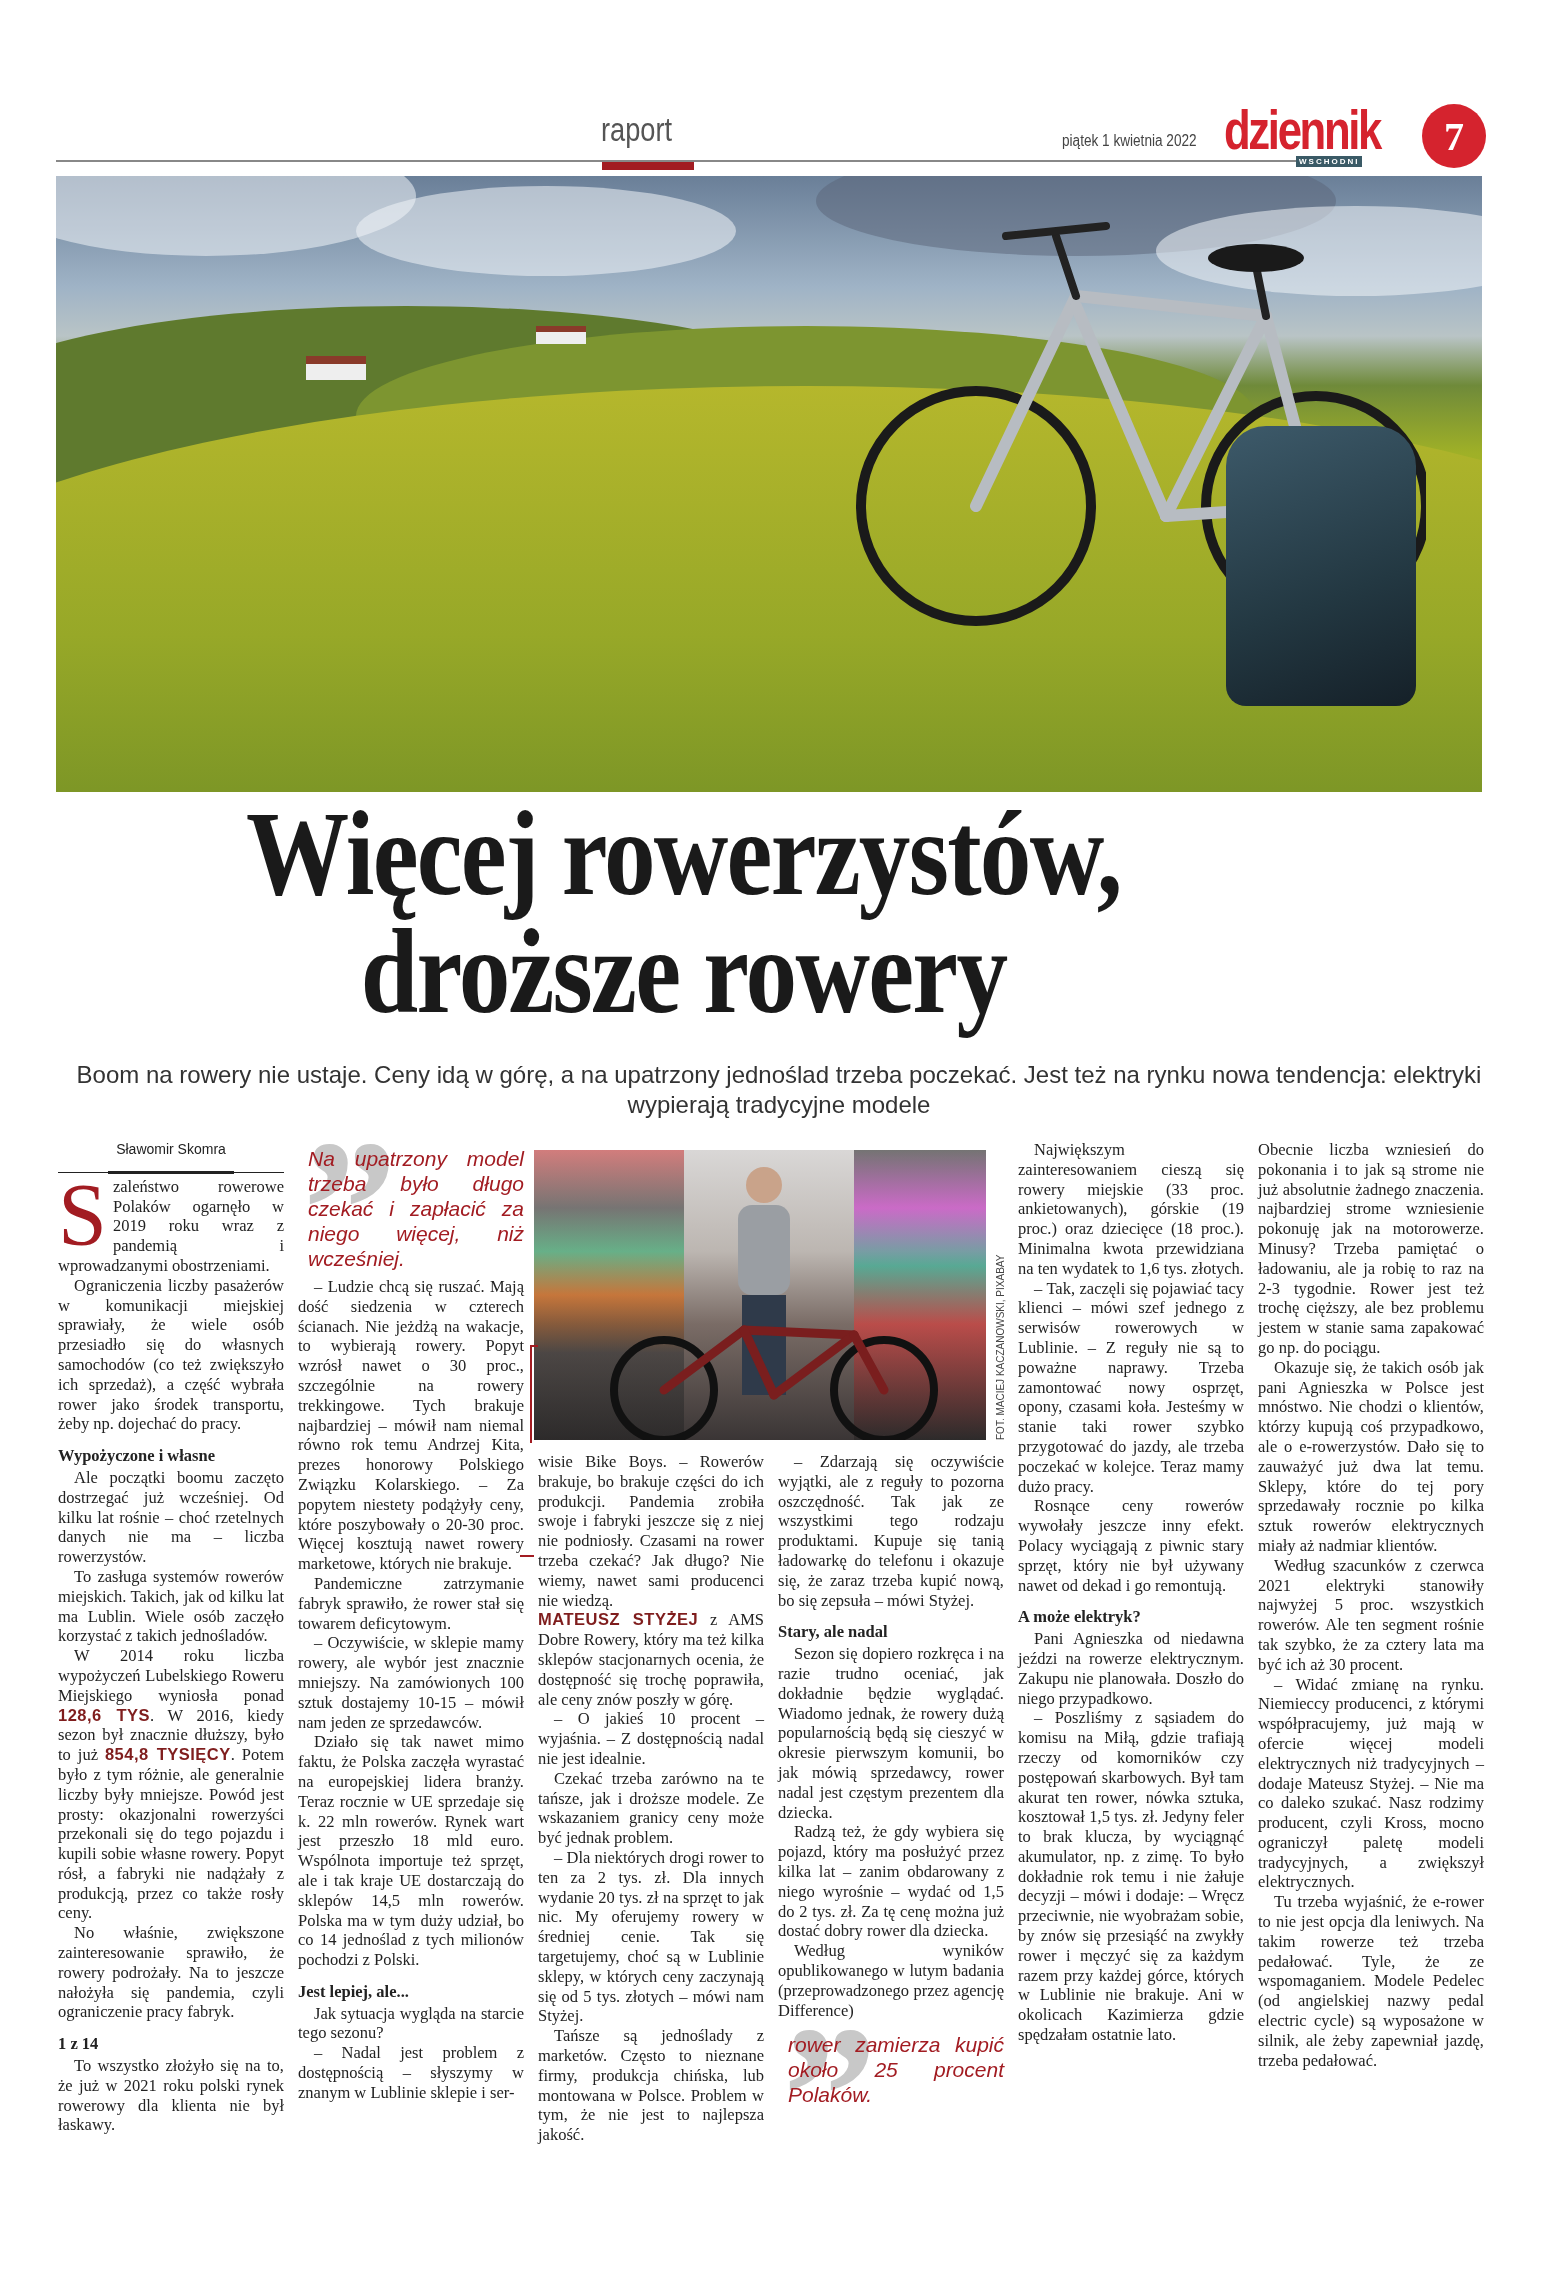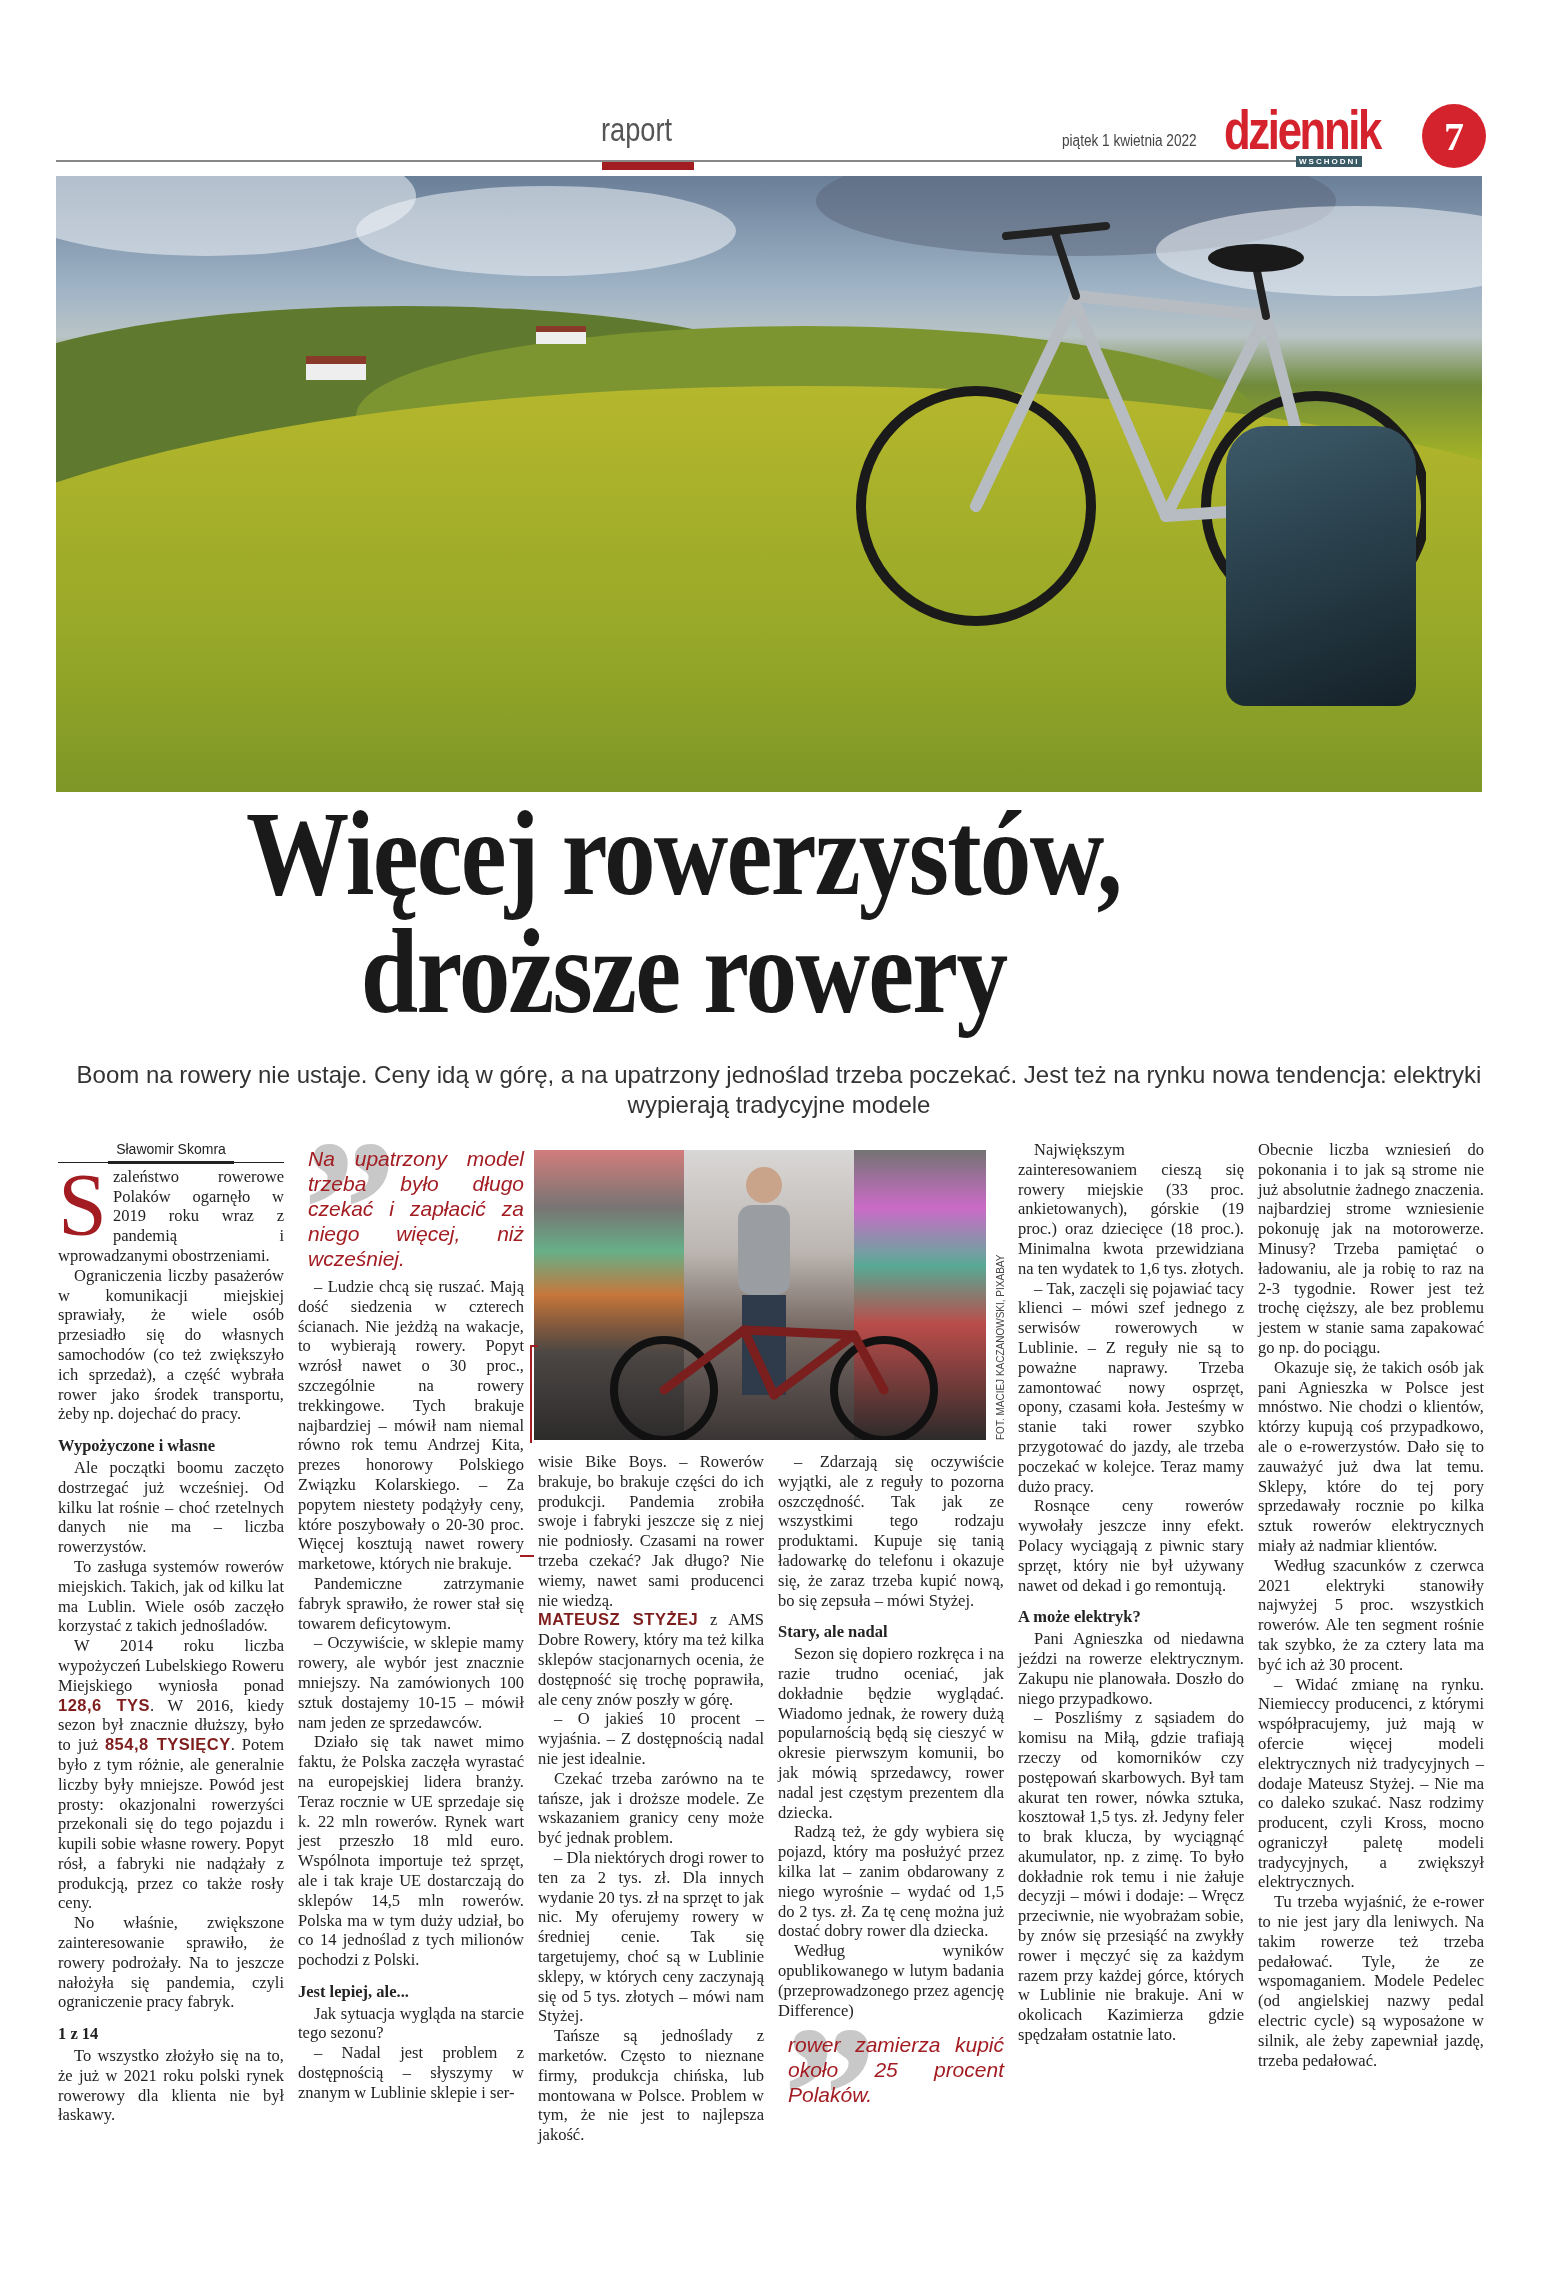--- a/index.html
+++ b/index.html
@@ -27,21 +27,21 @@
   
   .headline { position: absolute; left: 0; width: 1367px; top: 795px; text-align: center; font-family: "Liberation Serif", "DejaVu Serif", serif; font-weight: 700; font-size: 120px; line-height: 118px; color: #1a1a1a; letter-spacing: -2px; }
   .headline span { display: block; transform: scaleX(0.86); }
   .lead { position: absolute; left: 56px; width: 1446px; top: 1060px; text-align: center; font-family: "Liberation Sans", sans-serif; font-size: 24px; line-height: 30px; color: #333; font-weight: 300; }
 
   
   .col { position: absolute; top: 1140px; width: 226px; font-family: "Liberation Serif", "DejaVu Serif", serif; font-size: 16.5px; line-height: 19.8px; text-align: justify; hyphens: manual; color: #222; }
   .col p { text-indent: 16px; }
   .col p.noindent { text-indent: 0; }
   .col h3 { font-family: "Liberation Serif", serif; font-size: 16.5px; font-weight: 700; margin-top: 12px; margin-bottom: 2px; text-align: left; }
-  .byline { font-family: "Liberation Sans", sans-serif; font-size: 14px; text-align: center; border-bottom: 1px solid #222; position: relative; padding-bottom: 2px; margin-bottom: 4px; }
+  .byline { font-family: "Liberation Sans", sans-serif; font-size: 14px; text-align: center; border-bottom: 1px solid #222; position: relative; padding-bottom: 12px; margin-bottom: 4px; }
   .byline::after { content: ""; position: absolute; left: 50px; right: 50px; bottom: -2px; height: 3px; background: #222; }
   .dropcap { float: left; font-size: 88px; line-height: 72px; color: #a21c22; margin: 2px 6px 0 0; font-family: "Liberation Serif", serif; }
   .hl { font-family: "Liberation Sans", sans-serif; font-weight: 700; color: #7f1d1d; letter-spacing: 0.5px; }
 
   .quote { position: relative; font-family: "Liberation Sans", sans-serif; font-style: italic; color: #a21c22; font-size: 21px; line-height: 25px; padding: 6px 0 6px 10px; }
   .quote-mark { position: absolute; left: -6px; top: -30px; font-family: "Liberation Serif", serif; font-size: 200px; font-weight: 700; color: #c8c8c8; line-height: 1; z-index: 0; font-style: italic; }
   .quote-text { position: relative; z-index: 1; display: block; }
 
   
   .inset { position: absolute; left: 534px; top: 1150px; width: 452px; height: 290px; background: linear-gradient(180deg, #d9d7d6 0%, #bcb6b1 35%, #7a6c66 60%, #3a3535 100%); overflow: hidden; }
@@ -187,14 +187,14 @@
   <h3>A może elektryk?</h3>
   <p>Pani Agnieszka od niedawna jeździ na rowerze elektrycznym. Zakupu nie planowała. Doszło do niego przypadkowo.</p>
   <p>– Poszliśmy z sąsiadem do komisu na Miłą, gdzie trafiają rzeczy od komorników czy postępowań skarbowych. Był tam akurat ten rower, nówka sztuka, kosztował 1,5 tys. zł. Jedyny feler to brak klucza, by wyciągnąć akumulator, np. z zimę. To było dokładnie rok temu i nie żałuje decyzji – mówi i dodaje: – Wręcz przeciwnie, nie wyobrażam sobie, by znów się przesiąść na zwykły rower i męczyć się za każdym razem przy każdej górce, których w Lublinie nie brakuje. Ani w okolicach Kazimierza gdzie spędzałam ostatnie lato.</p>
 </div>
 
 <div class="col" style="left:1258px;">
   <p class="noindent">Obecnie liczba wzniesień do pokonania i to jak są strome nie już absolutnie żadnego znaczenia. najbardziej strome wzniesienie pokonuję jak na motorowerze. Minusy? Trzeba pamiętać o ładowaniu, ale ja robię to raz na 2-3 tygodnie. Rower jest też trochę cięższy, ale bez problemu jestem w stanie sama zapakować go np. do pociągu.</p>
   <p>Okazuje się, że takich osób jak pani Agnieszka w Polsce jest mnóstwo. Nie chodzi o klientów, którzy kupują coś przypadkowo, ale o e-rowerzystów. Dało się to zauważyć już dwa lat temu. Sklepy, które do tej pory sprzedawały rocznie po kilka sztuk rowerów elektrycznych miały aż nadmiar klientów.</p>
   <p>Według szacunków z czerwca 2021 elektryki stanowiły najwyżej 5 proc. wszystkich rowerów. Ale ten segment rośnie tak szybko, że za cztery lata ma być ich aż 30 procent.</p>
   <p>– Widać zmianę na rynku. Niemieccy producenci, z którymi współpracujemy, już mają w ofercie więcej modeli elektrycznych niż tradycyjnych – dodaje Mateusz Styżej. – Nie ma co daleko szukać. Nasz rodzimy producent, czyli Kross, mocno ograniczył paletę modeli tradycyjnych, a zwiększył elektrycznych.</p>
-  <p>Tu trzeba wyjaśnić, że e-rower to nie jest jary dla leniwych. Na takim rowerze też trzeba pedałować. Tyle, że ze wspomaganiem. Modele Pedelec (od angielskiej nazwy pedal electric cycle) są wyposażone w silnik, ale żeby zapewniał jazdę, trzeba pedałować.</p>
+  <p>Tu trzeba wyjaśnić, że e-rower to nie jest opcja dla leniwych. Na takim rowerze też trzeba pedałować. Tyle, że ze wspomaganiem. Modele Pedelec (od angielskiej nazwy pedal electric cycle) są wyposażone w silnik, ale żeby zapewniał jazdę, trzeba pedałować.</p>
 </div>
 
 </body></html>

